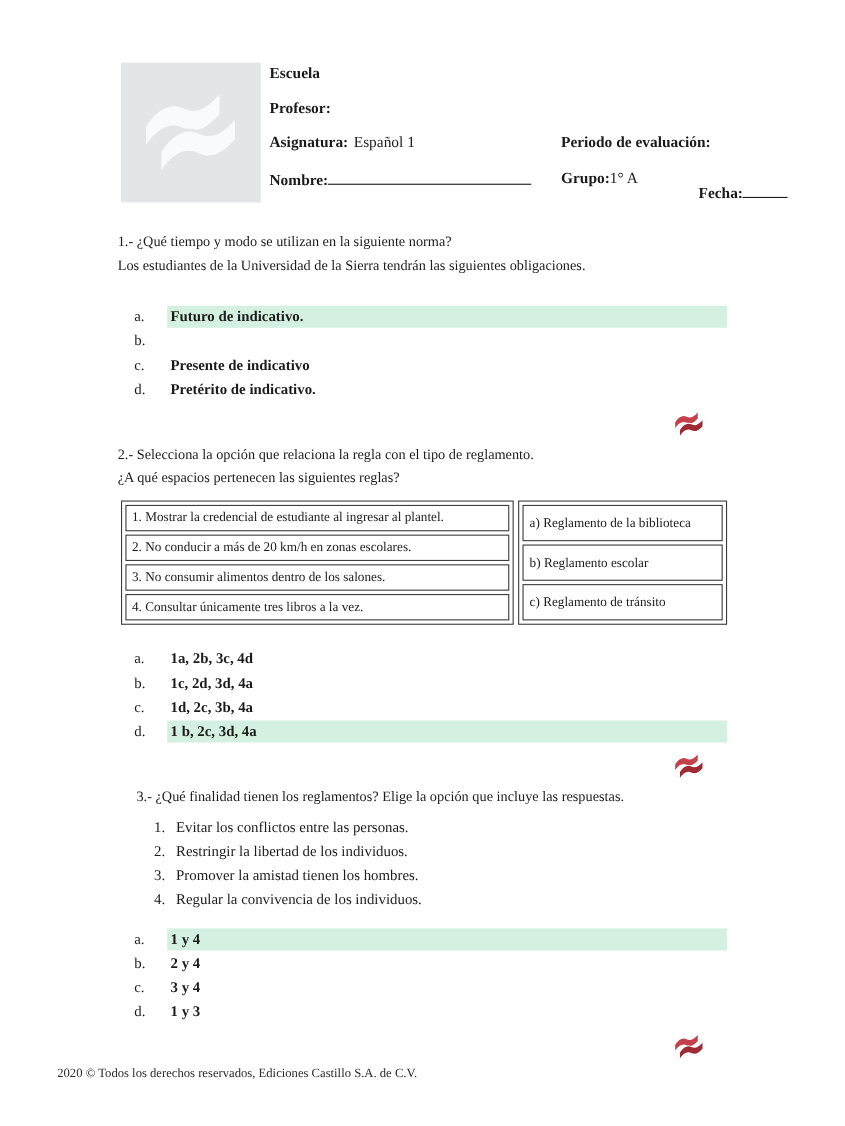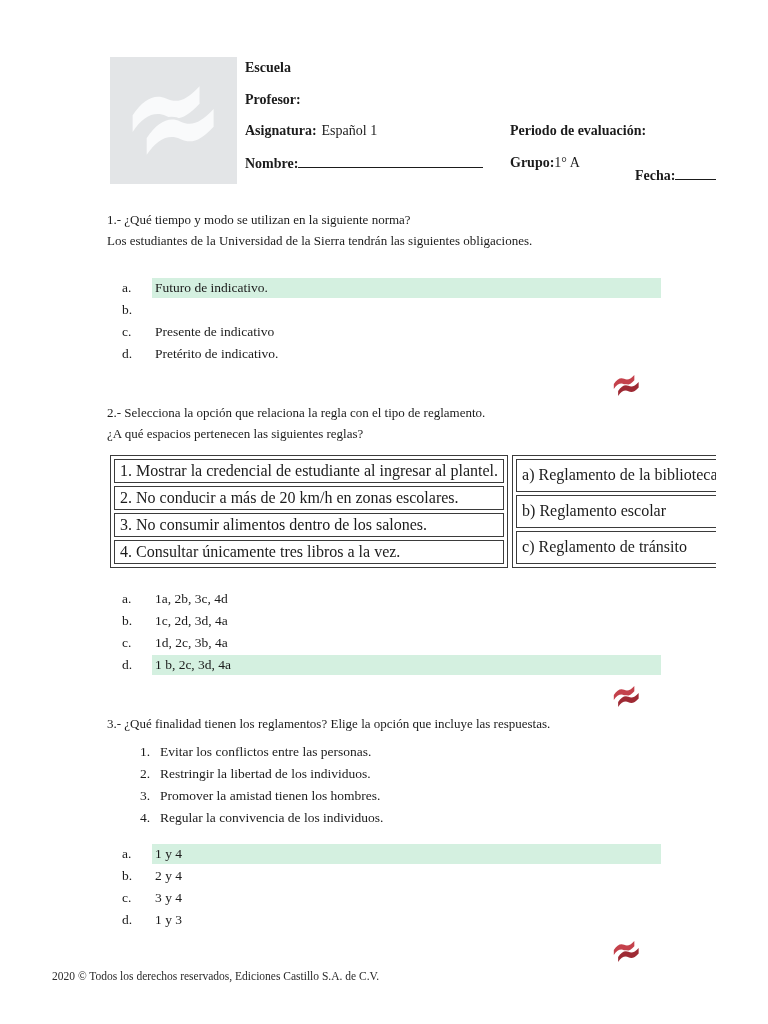--- a/index.html
+++ b/index.html
@@ -27,40 +27,40 @@
   .normal { font-weight:normal; }
   .gap-left { margin-left:5px; }
   .fill-line { display:inline-block; border-bottom:1px solid #1b1b1b; height:12px; }
   .name-line { width:185px; }
   .date-line { width:80px; }
 
   
   .q-section { font-size:13px; line-height:21px; }
   .q1 { margin-top:25px; }
   .q2 { margin-top:2px; }
-  .q3 { margin-top:4px; }
+  .q3 { margin-top:4px;margin-left:17px; }
 
   
   .options { margin-top:26px; }
   .options.tight { margin-top:20px; }
   .options.tighter { margin-top:14px; }
   .opt { display:flex; align-items:center; height:22px; font-size:13.5px; }
   .opt-letter { flex:none; width:30px; padding-left:15px; }
-  .opt-text { flex:1; height:20px; display:flex; align-items:center; padding-left:3px; }
+  .opt-text { flex:1; height:20px; display:flex; align-items:center; padding-left:3px;font-weight:bold; }
   .opt-text.hl { background:#d4f0e0; }
 
   
   .brand-row { display:flex; justify-content:flex-end; padding-right:21px; margin:8px 0 4px 0; height:25px; }
 
   
   .match-wrap { margin-top:11px; margin-left:3px; display:flex; gap:4px; }
   .match-table { border-collapse:separate; border-spacing:3px; border:1px solid #3b3b3b; }
   .match-table td {
     border:1px solid #3b3b3b; padding:1px 5px 2px 5px; height:19px;
-    font-size:16px; white-space:nowrap;
+    font-size:12px; white-space:nowrap;
   }
   .rules-table { width:400px; }
   .types-table { width:212px; }
 
   
   .statements { margin-top:7px; }
   .stmt { display:flex; align-items:center; height:22px; font-size:13.5px; }
   .stmt-num { flex:none; width:20px; padding-left:33px; }
 
   

